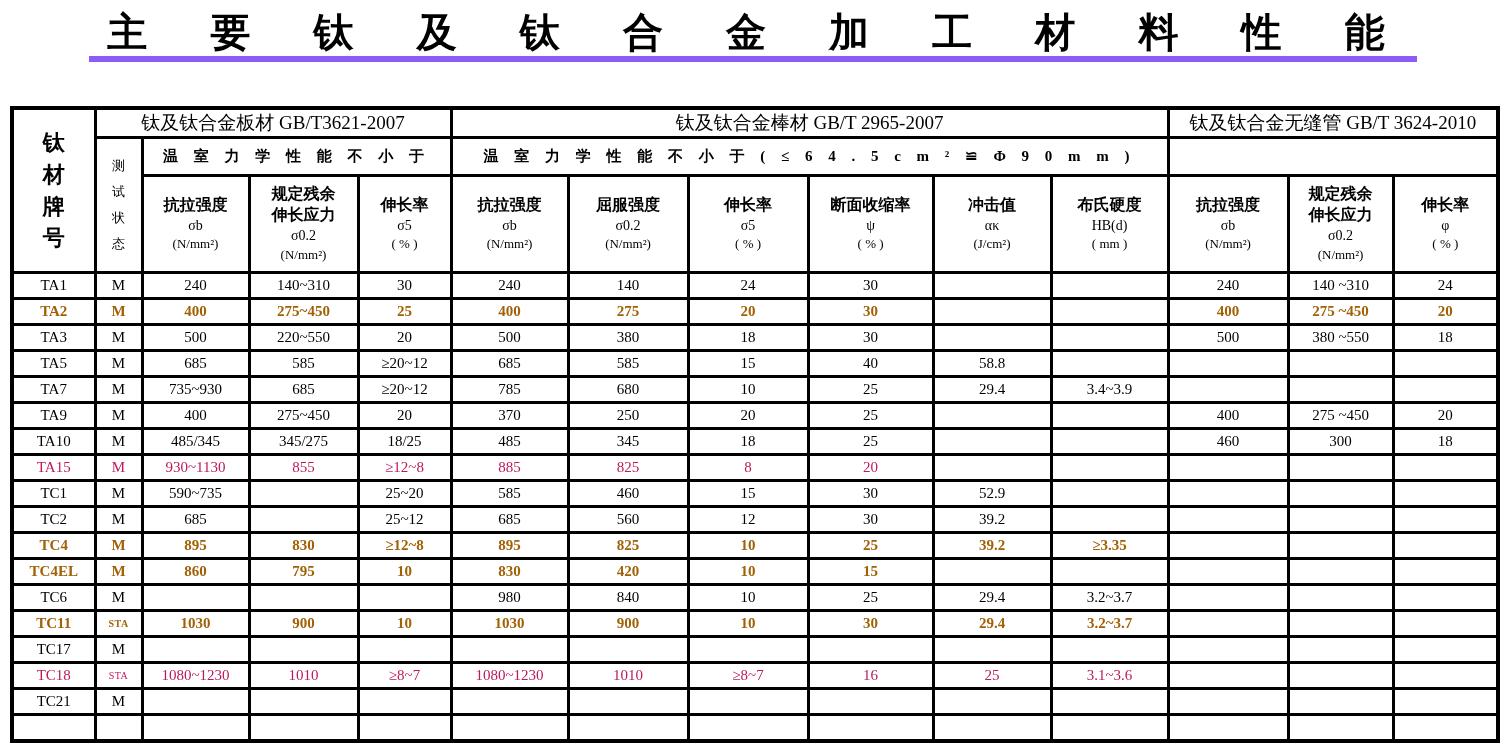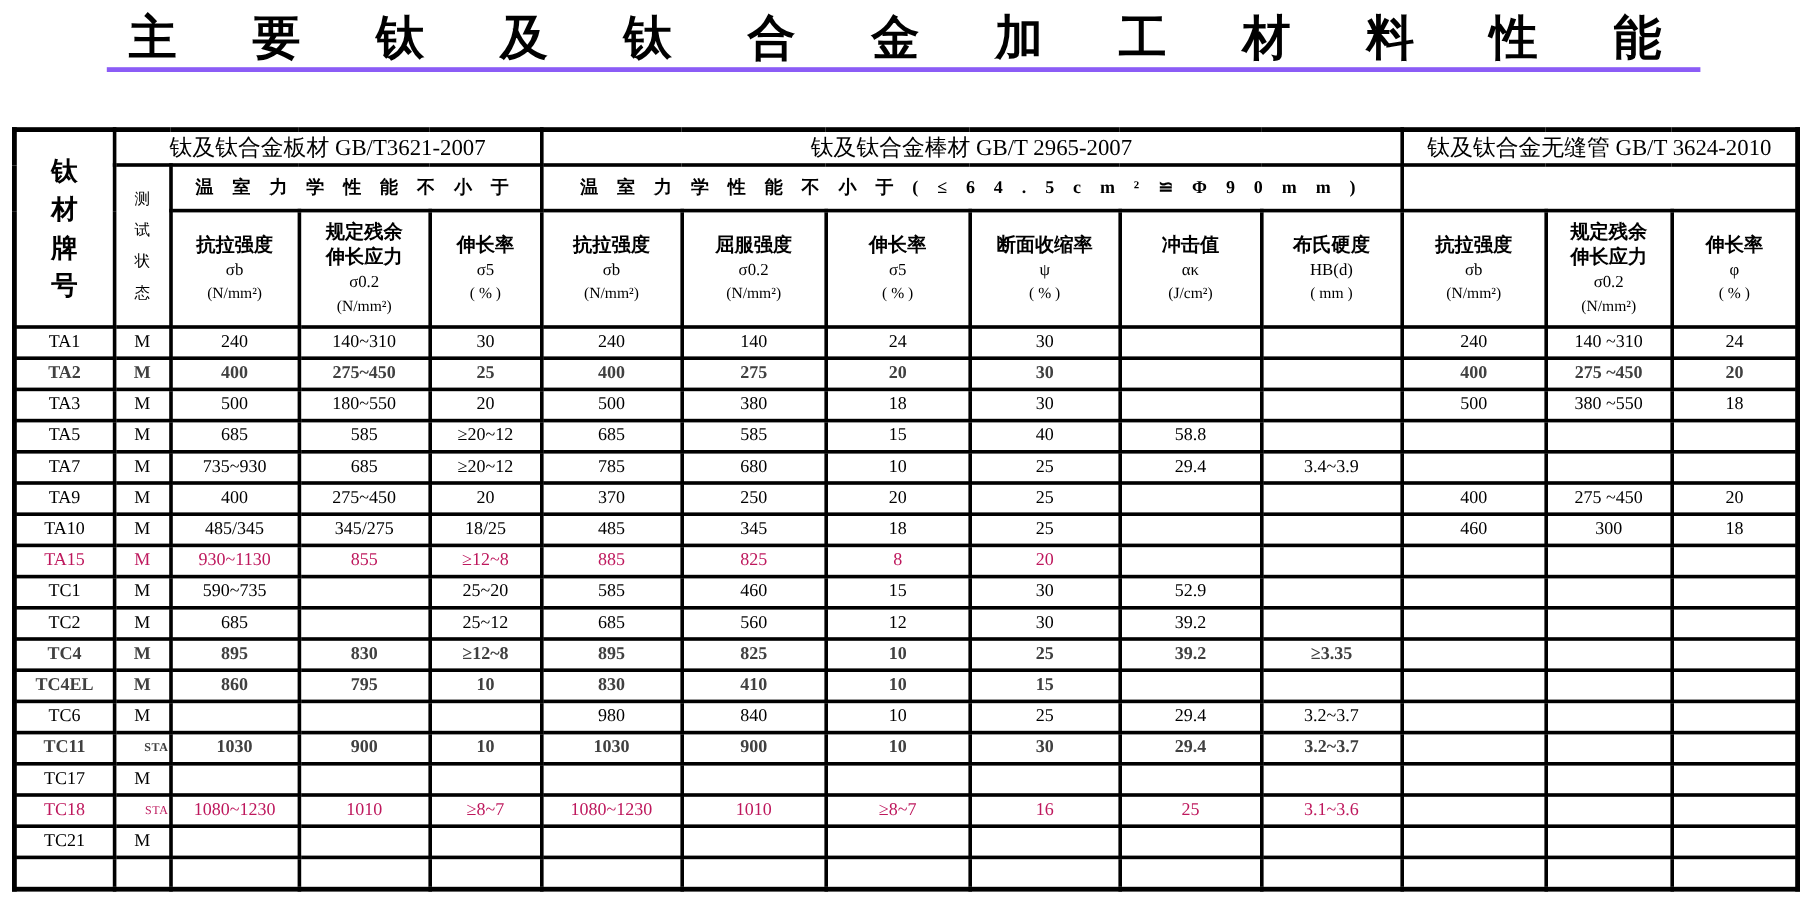--- a/index.html
+++ b/index.html
@@ -1,42 +1,42 @@
 <!DOCTYPE html>
 <html><head>
 <meta charset="utf-8">
 <style>
   html,body{margin:0;padding:0;background:#fff;}
   body{width:1506px;height:752px;overflow:hidden;
        font-family:"Liberation Serif","DejaVu Serif",serif;color:#000;}
   .title-wrap{width:100%;text-align:center;margin-top:10px;height:60px;}
   .page-title{display:inline-block;font-family:"Liberation Sans","DejaVu Sans",sans-serif;
        font-weight:900;font-size:40px;letter-spacing:26px;line-height:1.1;
-       border-bottom:4px solid #8b5cf6;padding:0 6px 2px 18px;white-space:nowrap;}
+       border-bottom:6px solid #8b5cf6;padding:0 6px 2px 18px;white-space:nowrap;}
   table{border-collapse:collapse;table-layout:fixed;width:1486px;
         margin:36px 0 0 10px;border:4px solid #000;}
   th,td{border:3px solid #000;text-align:center;vertical-align:middle;
         overflow:hidden;padding:0;}
   thead th{font-weight:normal;}
   tr.hdr-sections{height:27px;}
   tr.hdr-sub{height:38px;}
   tr.hdr-cols th{height:94px;}
   .grade-h{font-family:"Liberation Sans","DejaVu Sans",sans-serif;font-weight:bold;
         font-size:22px;white-space:pre-line;line-height:1.45;}
   .state-h{font-size:13px;white-space:pre-line;line-height:2.0;}
   .sec{font-size:19px;}
   .sub{font-size:15px;letter-spacing:6px;font-weight:bold;}
   .colhead .cn{font-family:"Liberation Sans","DejaVu Sans",sans-serif;font-weight:bold;
         font-size:16px;white-space:pre-line;line-height:1.3;}
   .colhead .sym{font-size:14px;line-height:1.4;}
   .colhead .unit{font-size:13px;line-height:1.4;}
   tbody td{height:23px;font-size:15px;}
   tbody tr.red{color:#be185d;}
-  tbody tr.red-bold{color:#404040;font-weight:bold;}
-  td.state.small{font-size:10px;letter-spacing:0.5px;text-align:right;}
+  tbody tr.red-bold{color:#a16207;font-weight:bold;}
+  td.state.small{font-size:10px;letter-spacing:0.5px;}
 </style>
 </head>
 <body>
 
 <div class="title-wrap">
   <div class="page-title">主 要 钛 及 钛 合 金 加 工 材 料 性 能</div>
 </div>
 
 <table>
   <colgroup>
@@ -169,21 +169,21 @@
         <td></td>
         <td></td>
         <td>400</td>
         <td>275 ~450</td>
         <td>20</td>
       </tr>
       <tr class="normal">
         <td class="grade">TA3</td>
         <td class="state">M</td>
         <td>500</td>
-        <td>180~550</td>
+        <td>220~550</td>
         <td>20</td>
         <td>500</td>
         <td>380</td>
         <td>18</td>
         <td>30</td>
         <td></td>
         <td></td>
         <td>500</td>
         <td>380 ~550</td>
         <td>18</td>
@@ -316,21 +316,21 @@
         <td></td>
         <td></td>
       </tr>
       <tr class="red-bold">
         <td class="grade">TC4EL</td>
         <td class="state">M</td>
         <td>860</td>
         <td>795</td>
         <td>10</td>
         <td>830</td>
-        <td>410</td>
+        <td>420</td>
         <td>10</td>
         <td>15</td>
         <td></td>
         <td></td>
         <td></td>
         <td></td>
         <td></td>
       </tr>
       <tr class="normal">
         <td class="grade">TC6</td>

